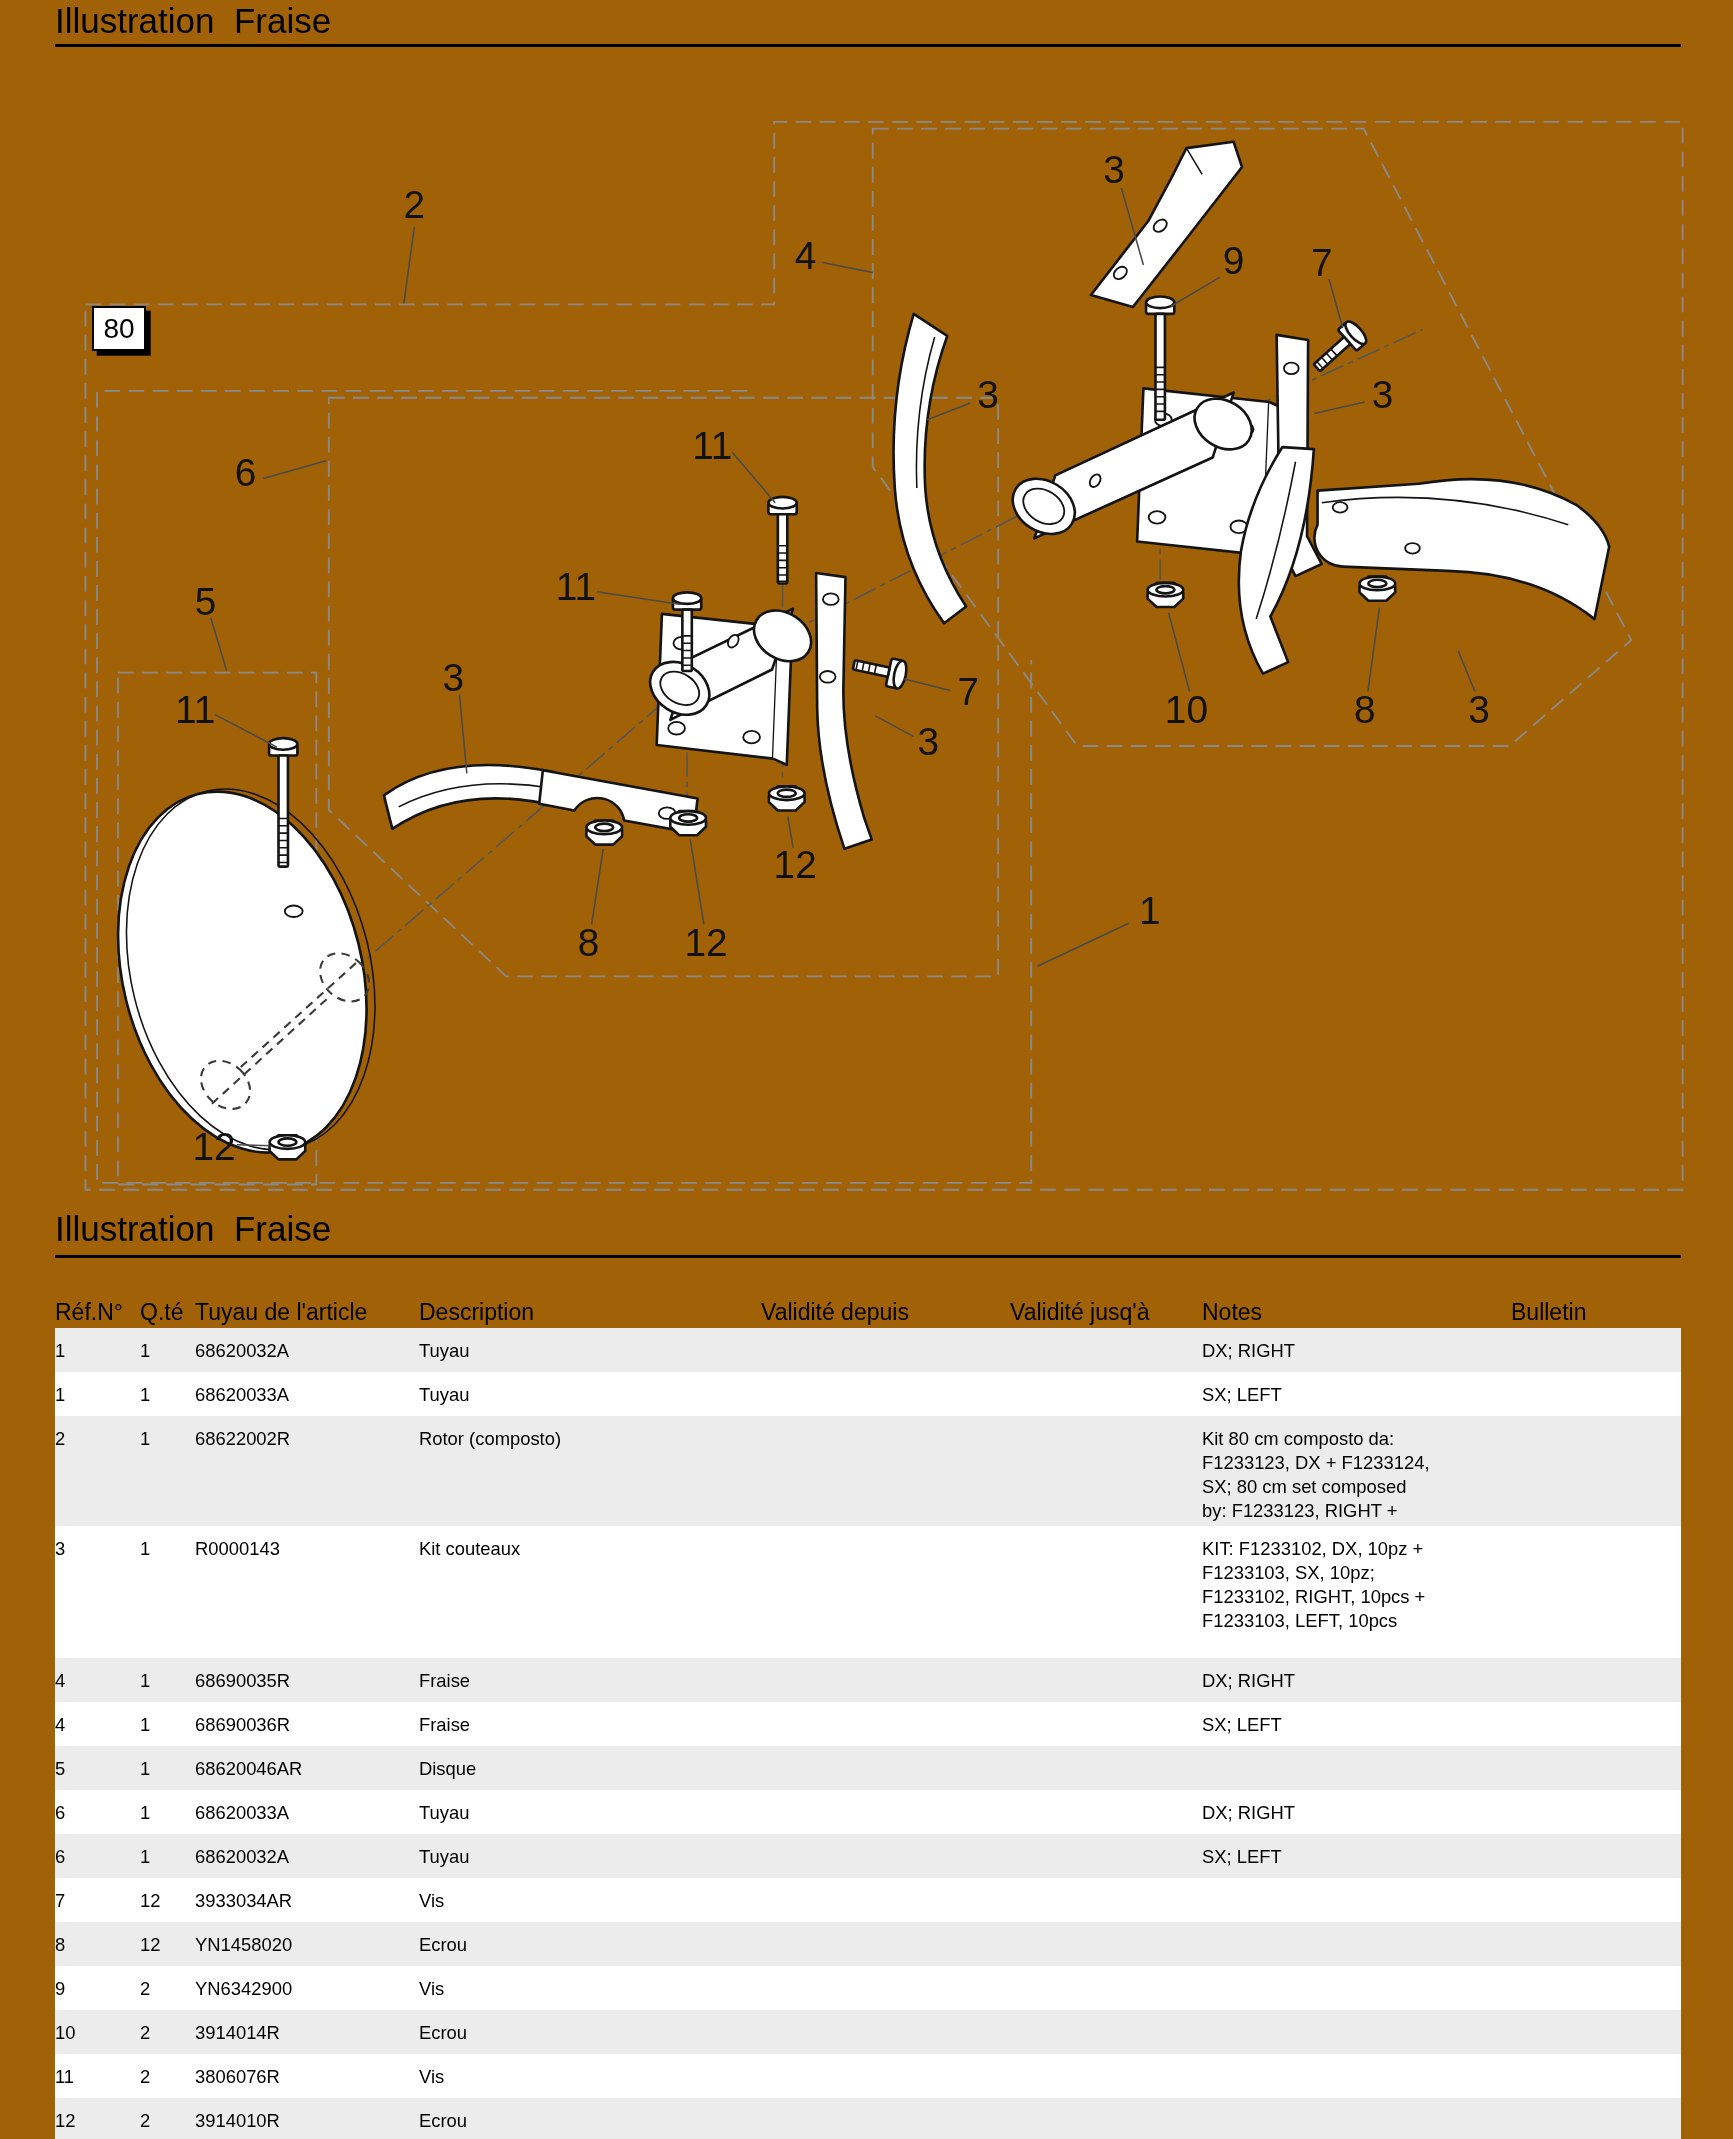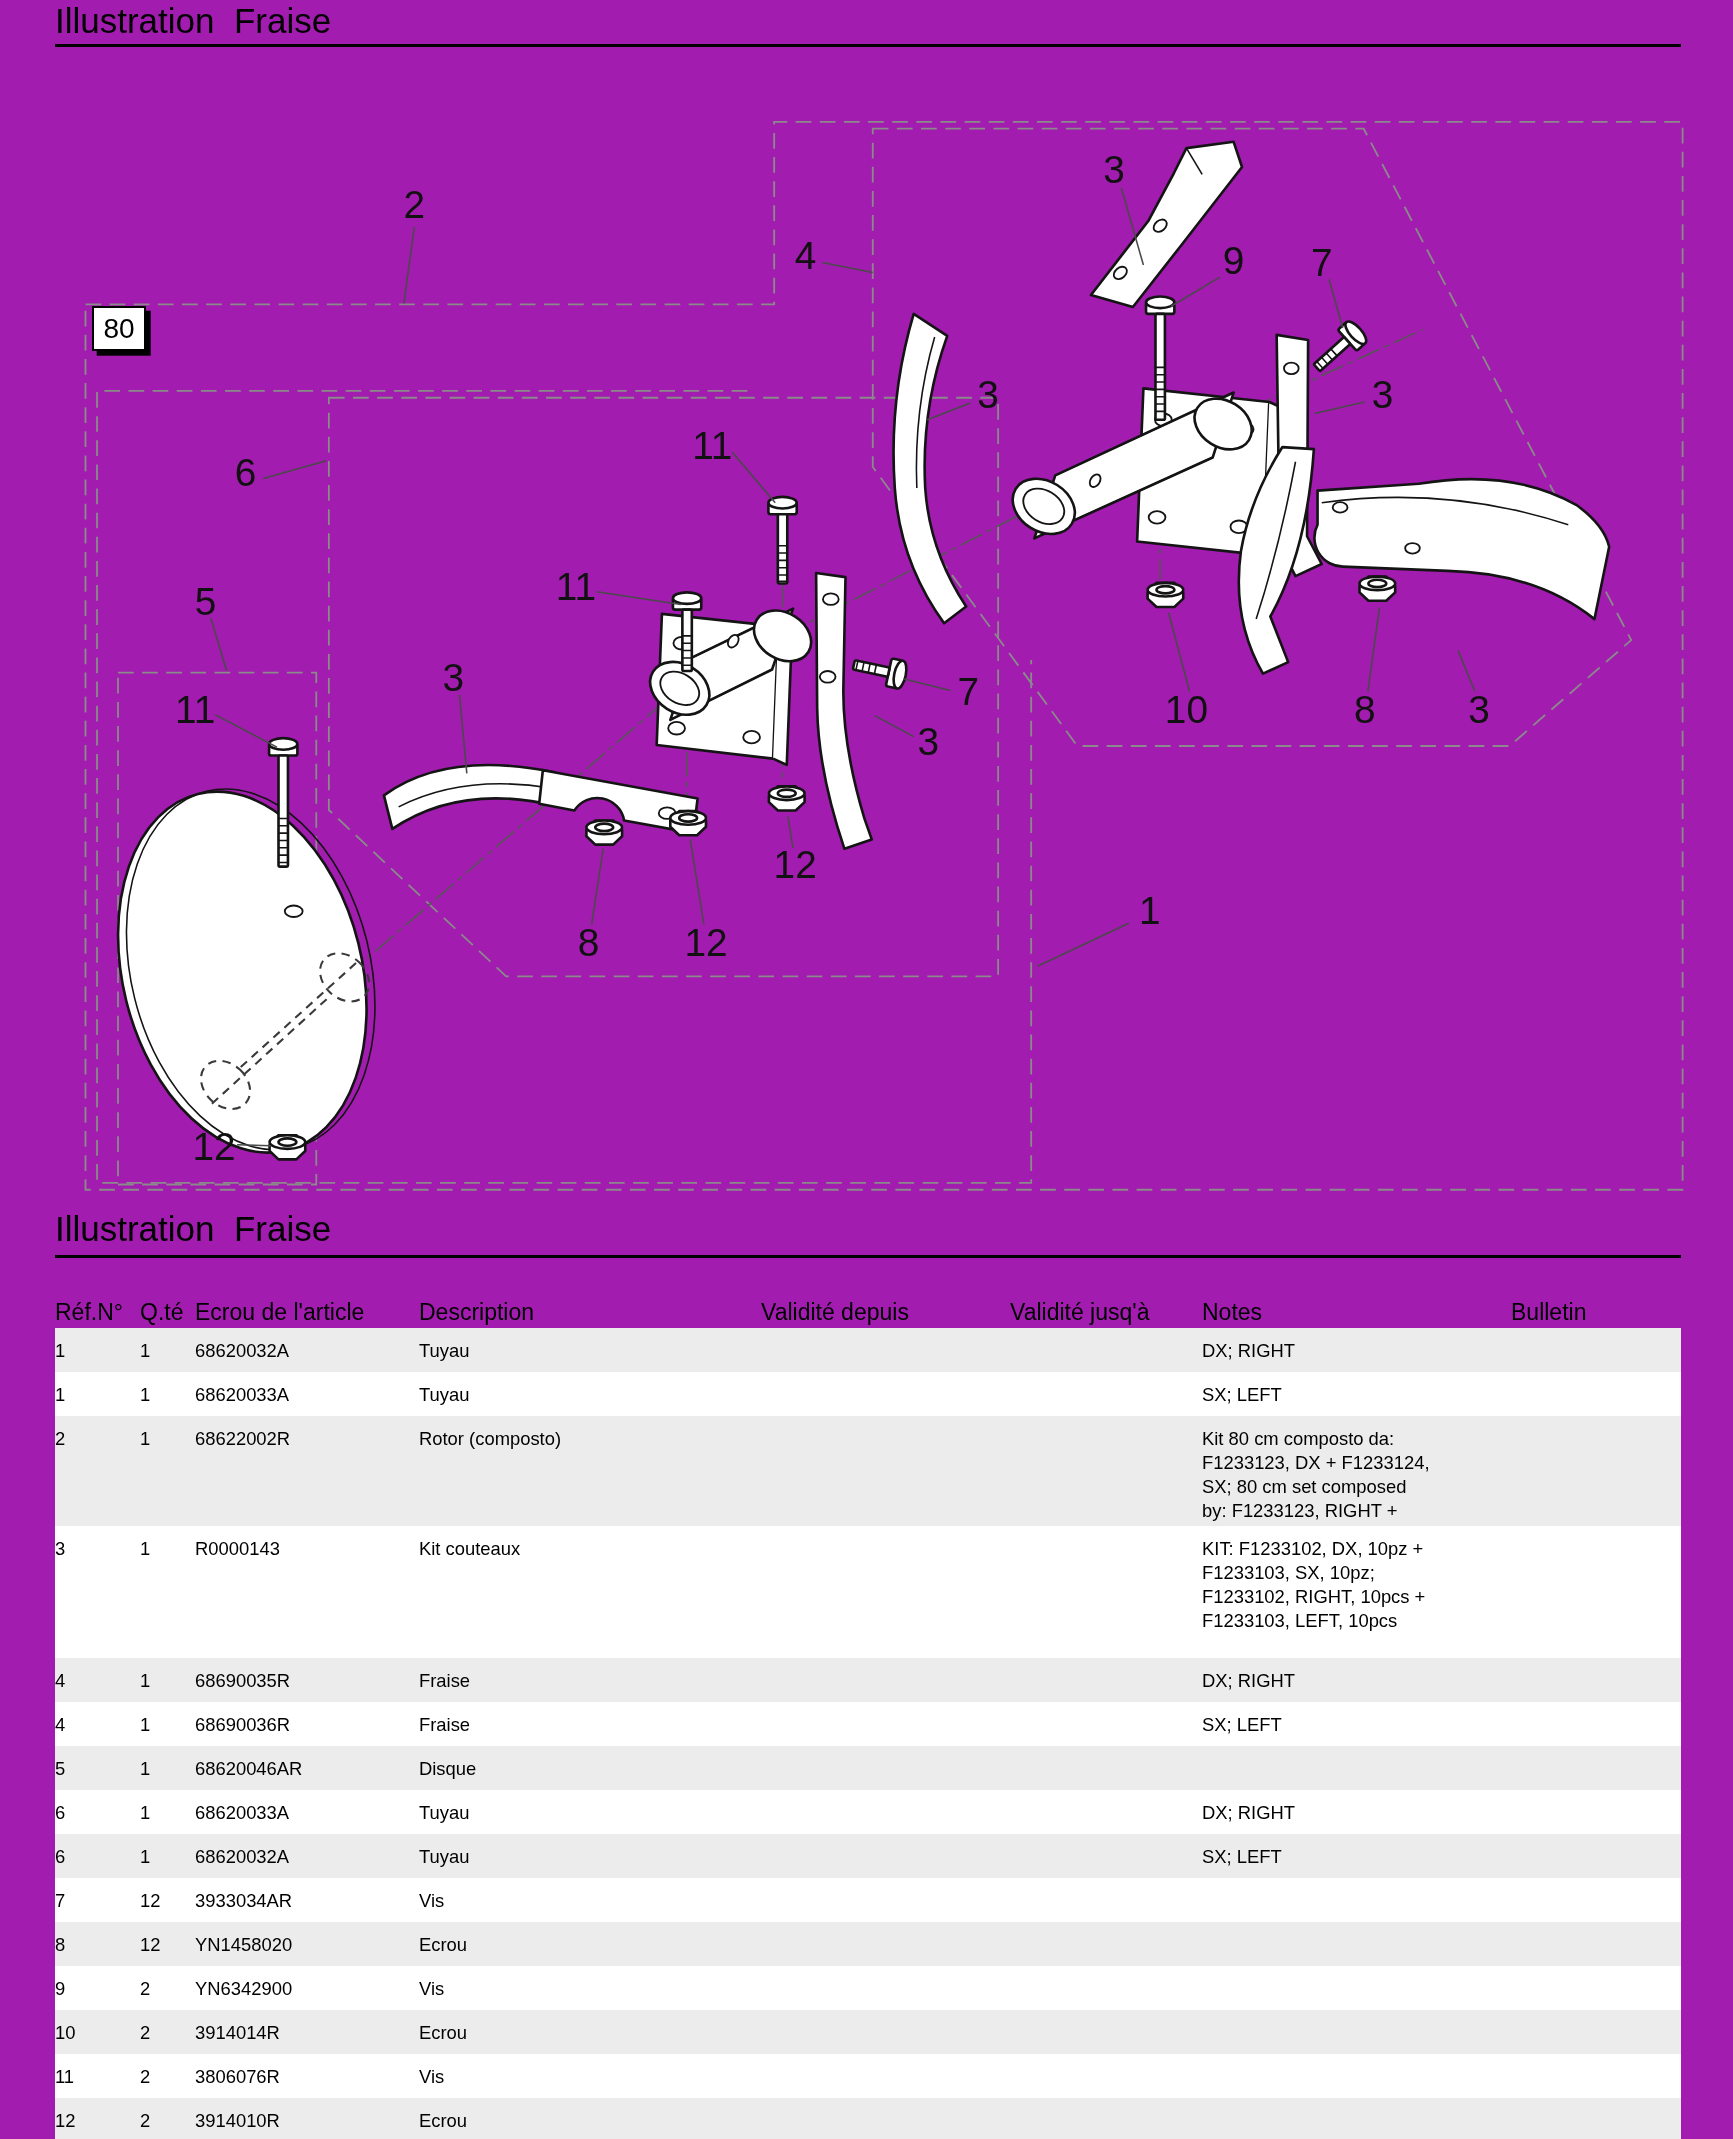--- a/index.html
+++ b/index.html
@@ -1,16 +1,16 @@
 <!DOCTYPE html>
 <html style="font-size:8.4px"><head>
 <meta charset="utf-8">
 <style>
   html,body{margin:0;padding:0;background:#fff;}
-  .page{position:relative;width:1734px;height:2140px;background:#a21caf;overflow:hidden;
+  .page{position:relative;width:1734px;height:2140px;background:#a16207;overflow:hidden;
         font-family:"Liberation Sans", sans-serif;color:#000;}
   .title{position:absolute;left:55px;font-size:35px;font-weight:400;letter-spacing:0;
          white-space:pre;color:#000;}
   .rule{position:absolute;left:55px;width:1626px;height:3.1px;background:#000;}
   .sheet-badge{position:absolute;left:92px;top:306px;width:50px;height:41px;border:2.6px solid #000;
          background:#fff;box-shadow:4.7px 4.7px 0 #000;display:flex;align-items:center;justify-content:center;
          font-size:28px;font-weight:400;}
   svg.diagram{position:absolute;left:0;top:0;}
   .rbox{fill:none;stroke:#8a8a8a;stroke-width:3.5;stroke-dasharray:30 16;}
   .axis{fill:none;stroke:#555;stroke-width:3;stroke-dasharray:46 10 10 10;}
@@ -264,21 +264,21 @@
   </svg>
 
   <div class="sheet-badge">80</div>
 
   <div class="title" style="top:1209px;">Illustration  Fraise</div>
   <div class="rule" style="top:1255px;"></div>
 
   <div class="thead">
     <span class="th c-ref">Réf.N°</span>
     <span class="th c-qty">Q.té</span>
-    <span class="th c-code">Ecrou de l'article</span>
+    <span class="th c-code">Tuyau de l'article</span>
     <span class="th c-desc">Description</span>
     <span class="th c-from">Validité depuis</span>
     <span class="th c-to">Validité jusq'à</span>
     <span class="th c-notes">Notes</span>
     <span class="th c-bull">Bulletin</span>
   </div>
 
   <div class="tbody">
     <div class="trow shaded">
       <div class="bg"></div>

